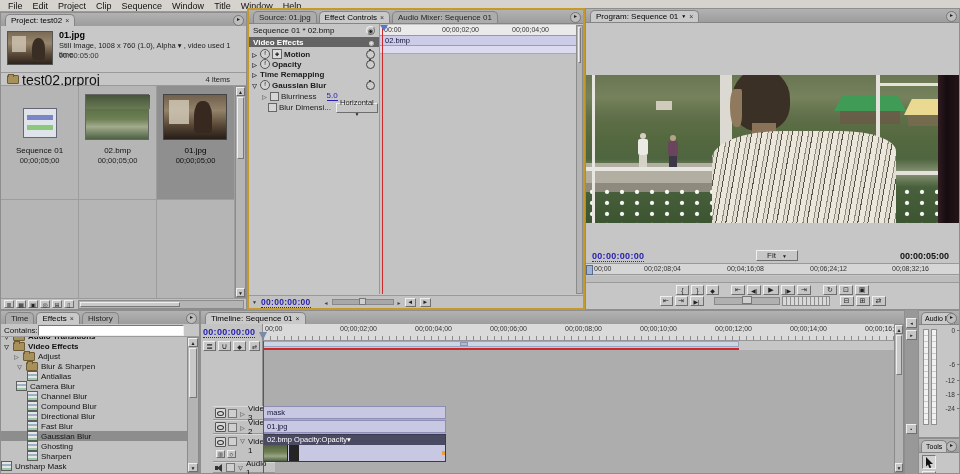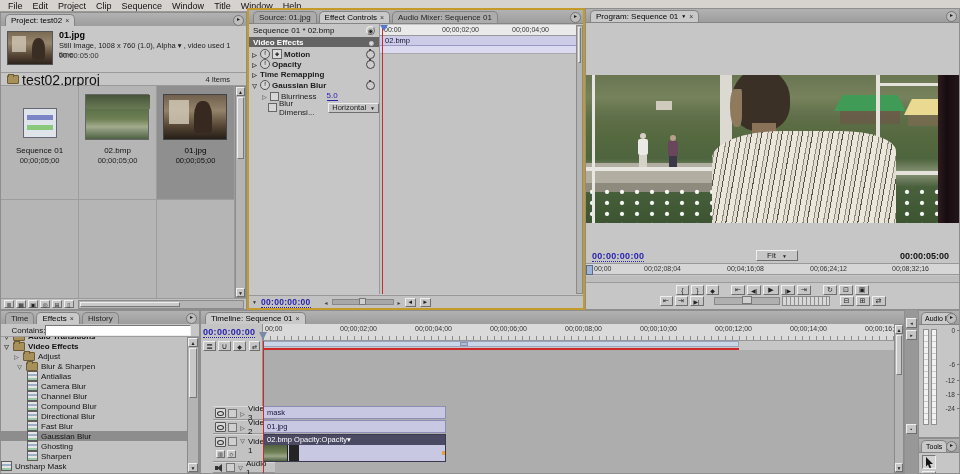--- a/index.html
+++ b/index.html
@@ -184,21 +184,21 @@
     </div>
     <div class="ecrow" style="top:81px;padding-left:12px;font-weight:normal;">
       <span class="tri">▷</span>
       <span class="chk"></span>
       <span>Blurriness</span>
       <span style="margin-left:8px;color:#2822b0;border-bottom:1px solid #2822b0;">5.0</span>
     </div>
     <div class="ecrow" style="top:92px;padding-left:19px;font-weight:normal;height:11px;">
       <span class="chk"></span>
       <span>Blur Dimensi...</span>
-      <span class="btn" style="margin-left:3px;height:10px;padding:0 3px;font-size:7.5px;gap:4px;">
+      <span class="btn" style="margin-left:3px;height:10px;padding:0 3px;font-size:7.5px;gap:4px;flex-direction:column;">
         <span>Horizontal</span>
         <span style="font-size:5px;">▼</span>
       </span>
     </div>
 
     <div class="abs" style="left:130px;top:14px;width:1px;height:270px;background:#989898;"></div>
 
     <div class="abs" style="left:131px;top:15px;width:196px;height:269px;background:#c3c3c3;">
       <div class="abs" style="left:0;top:0;width:196px;height:11px;background:#eaeaea;border-bottom:1px solid #999;">
         <span class="rlab" style="left:4px;">00:00</span>
@@ -337,21 +337,21 @@
         </div>
       <div class="tab on">
         <span>Effects</span>
         <span class="tabx">×</span>
       </div>
       <div class="tab">
           <span>History</span>
         </div>
       <div class="pmenu">▸</div>
     </div>
-    <div class="abs" style="left:0;top:13px;width:198px;height:13px;background:#c6c6c6;border-bottom:1px solid #9c9c9c;display:flex;align-items:center;gap:0;padding-left:3px;justify-content:center;">
+    <div class="abs" style="left:0;top:13px;width:198px;height:13px;background:#c6c6c6;border-bottom:1px solid #9c9c9c;display:flex;align-items:center;gap:0;padding-left:3px;">
       <span style="font-size:8px;color:#111;">Contains:</span>
       <input style="width: 140px; height: 9px; border-width: 1px; border-style: solid; border-image: initial; border-color: rgb(119, 119, 119) rgb(238, 238, 238) rgb(238, 238, 238) rgb(119, 119, 119); background: rgb(255, 255, 255); font-size: 8px; padding: 0px 2px;">
     </div>
 
     <div class="abs" style="left:0;top:26px;width:186px;height:136px;background:#c2c2c2;overflow:hidden;">
       <div style="margin-top:-6px;">
         <div class="trow b" style="padding-left:2px;">
             <span class="tri">▽</span>
             <span class="fold"></span>
             <span>Audio Transitions</span>
@@ -368,21 +368,21 @@
           </div>
         <div class="trow" style="padding-left:15px;">
             <span class="tri">▽</span>
             <span class="fold"></span>
             <span>Blur &amp; Sharpen</span>
           </div>
         <div class="trow" style="padding-left:26px;">
             <span class="effi"></span>
             <span>Antialias</span>
           </div>
-        <div class="trow" style="padding-left:26px;">
+        <div class="trow" style="padding-left:15px;">
             <span class="effi"></span>
             <span>Camera Blur</span>
           </div>
         <div class="trow" style="padding-left:26px;">
             <span class="effi"></span>
             <span>Channel Blur</span>
           </div>
         <div class="trow" style="padding-left:26px;">
             <span class="effi"></span>
             <span>Compound Blur</span>

